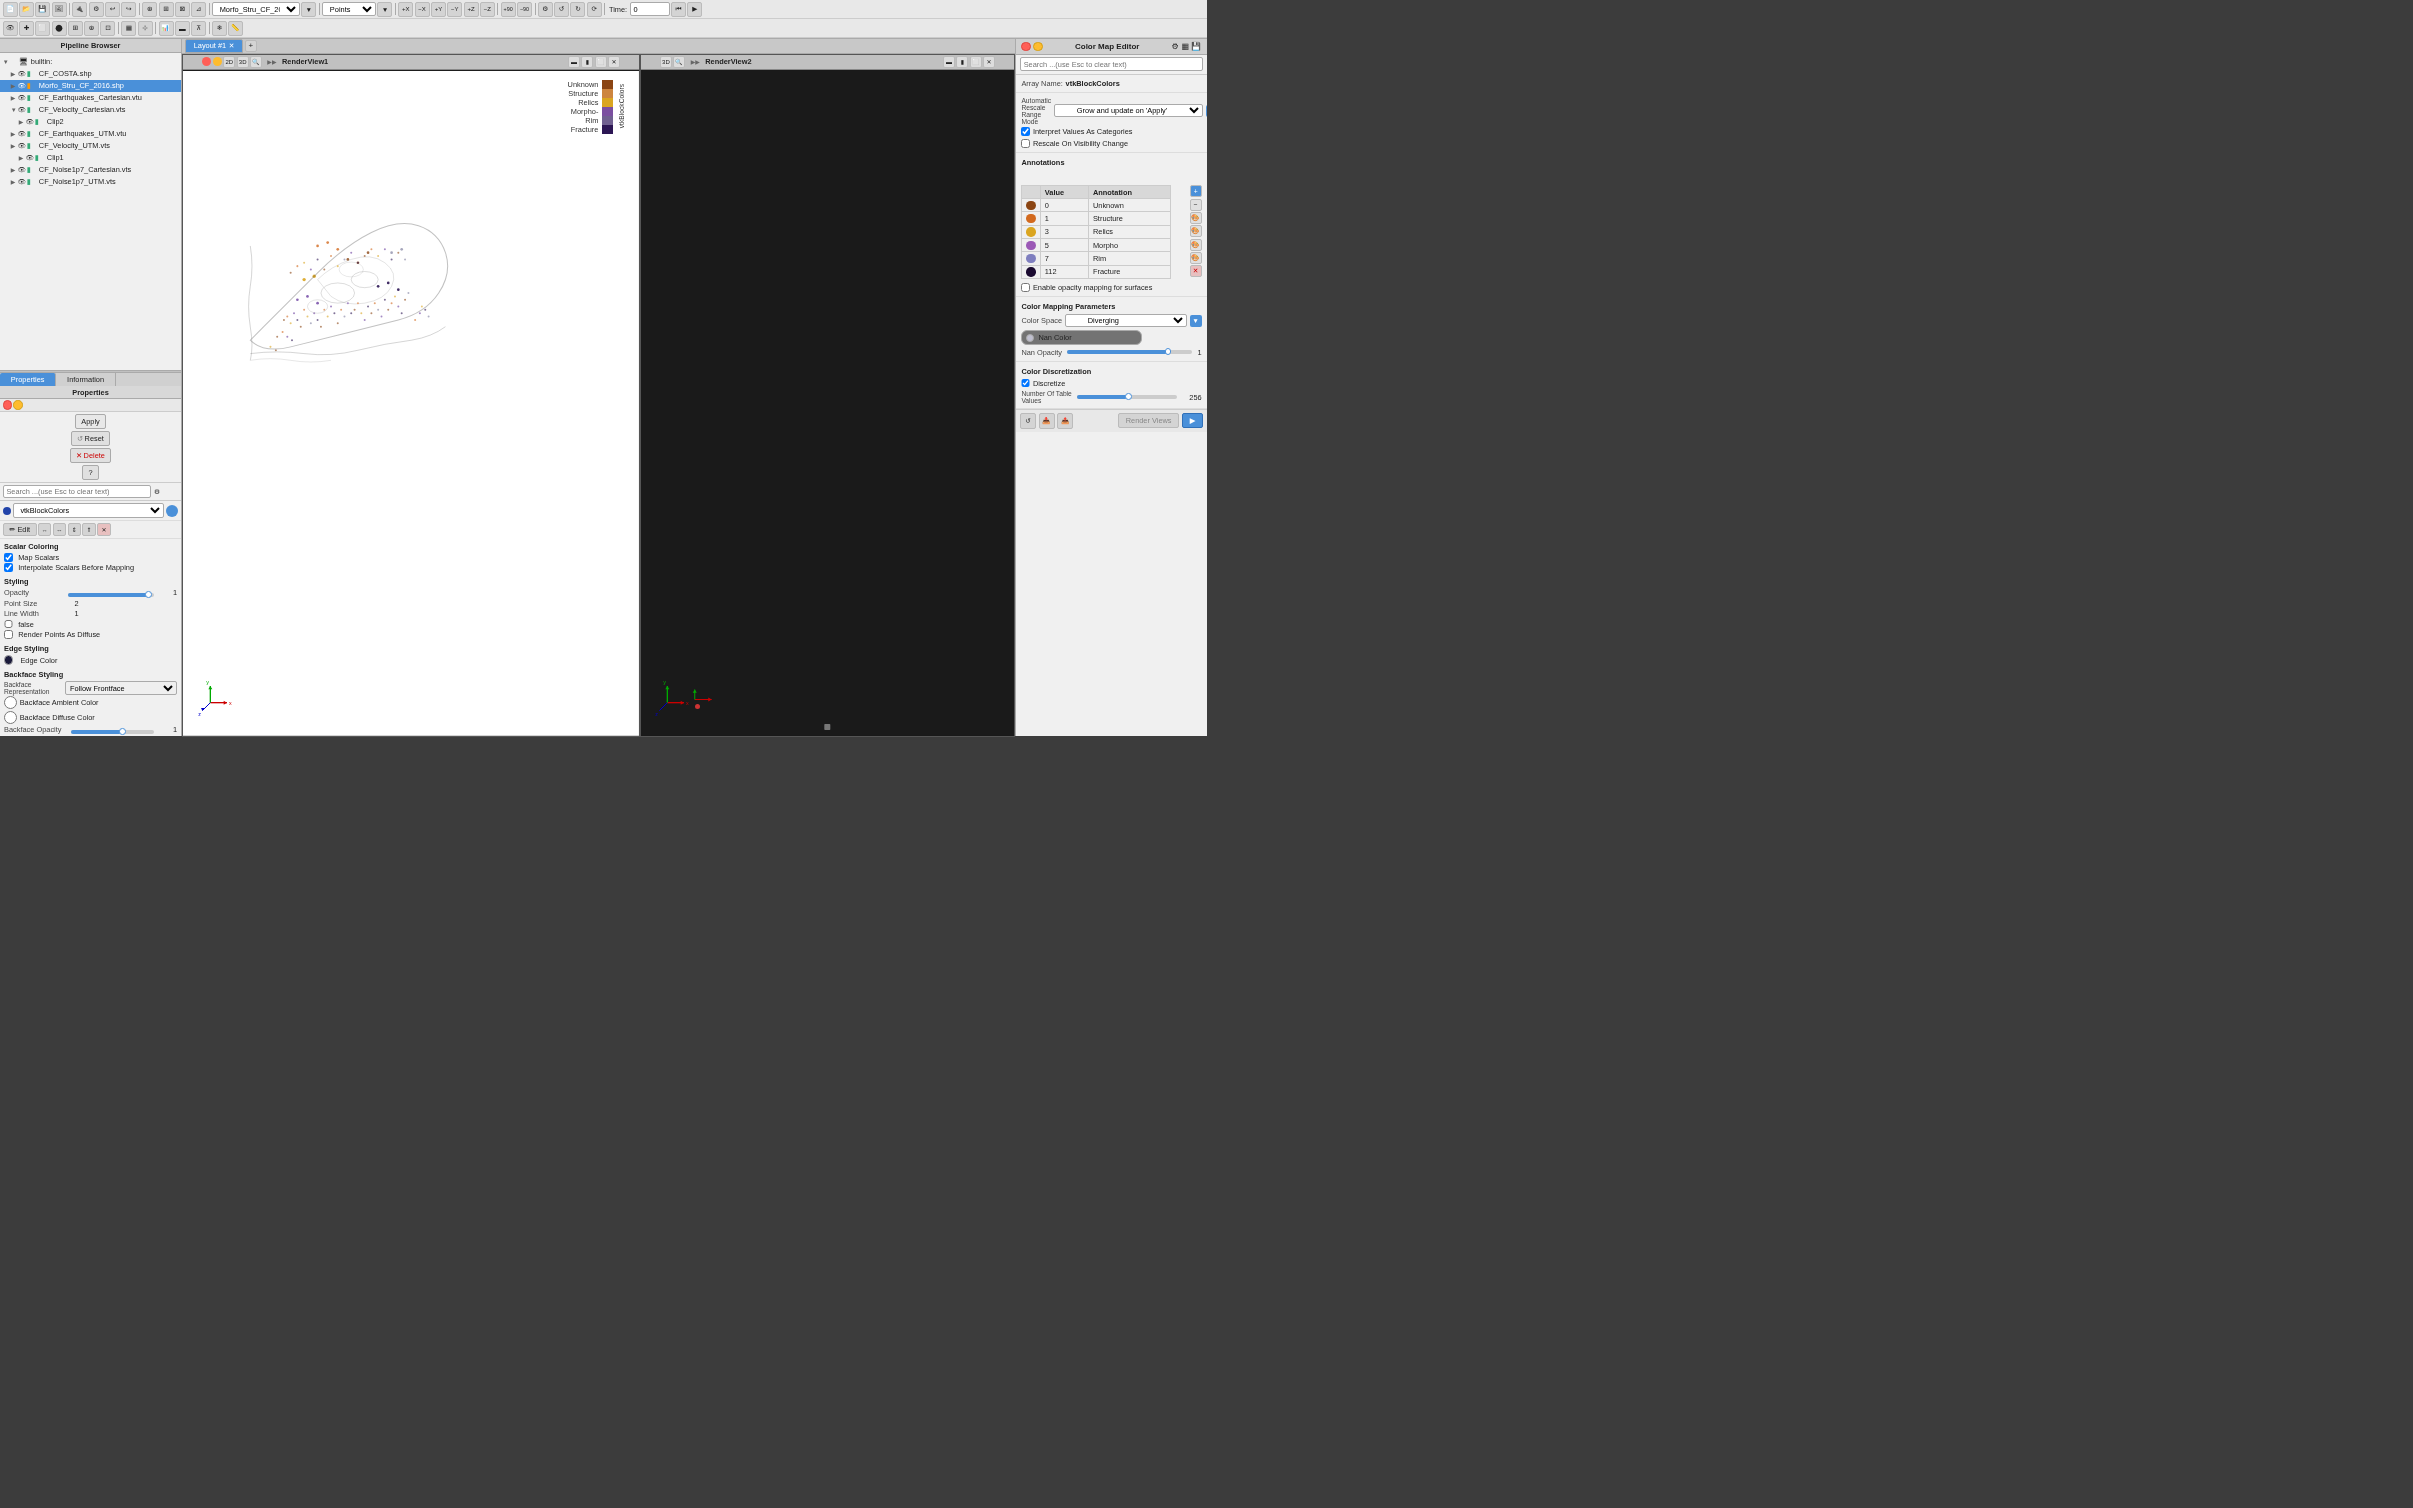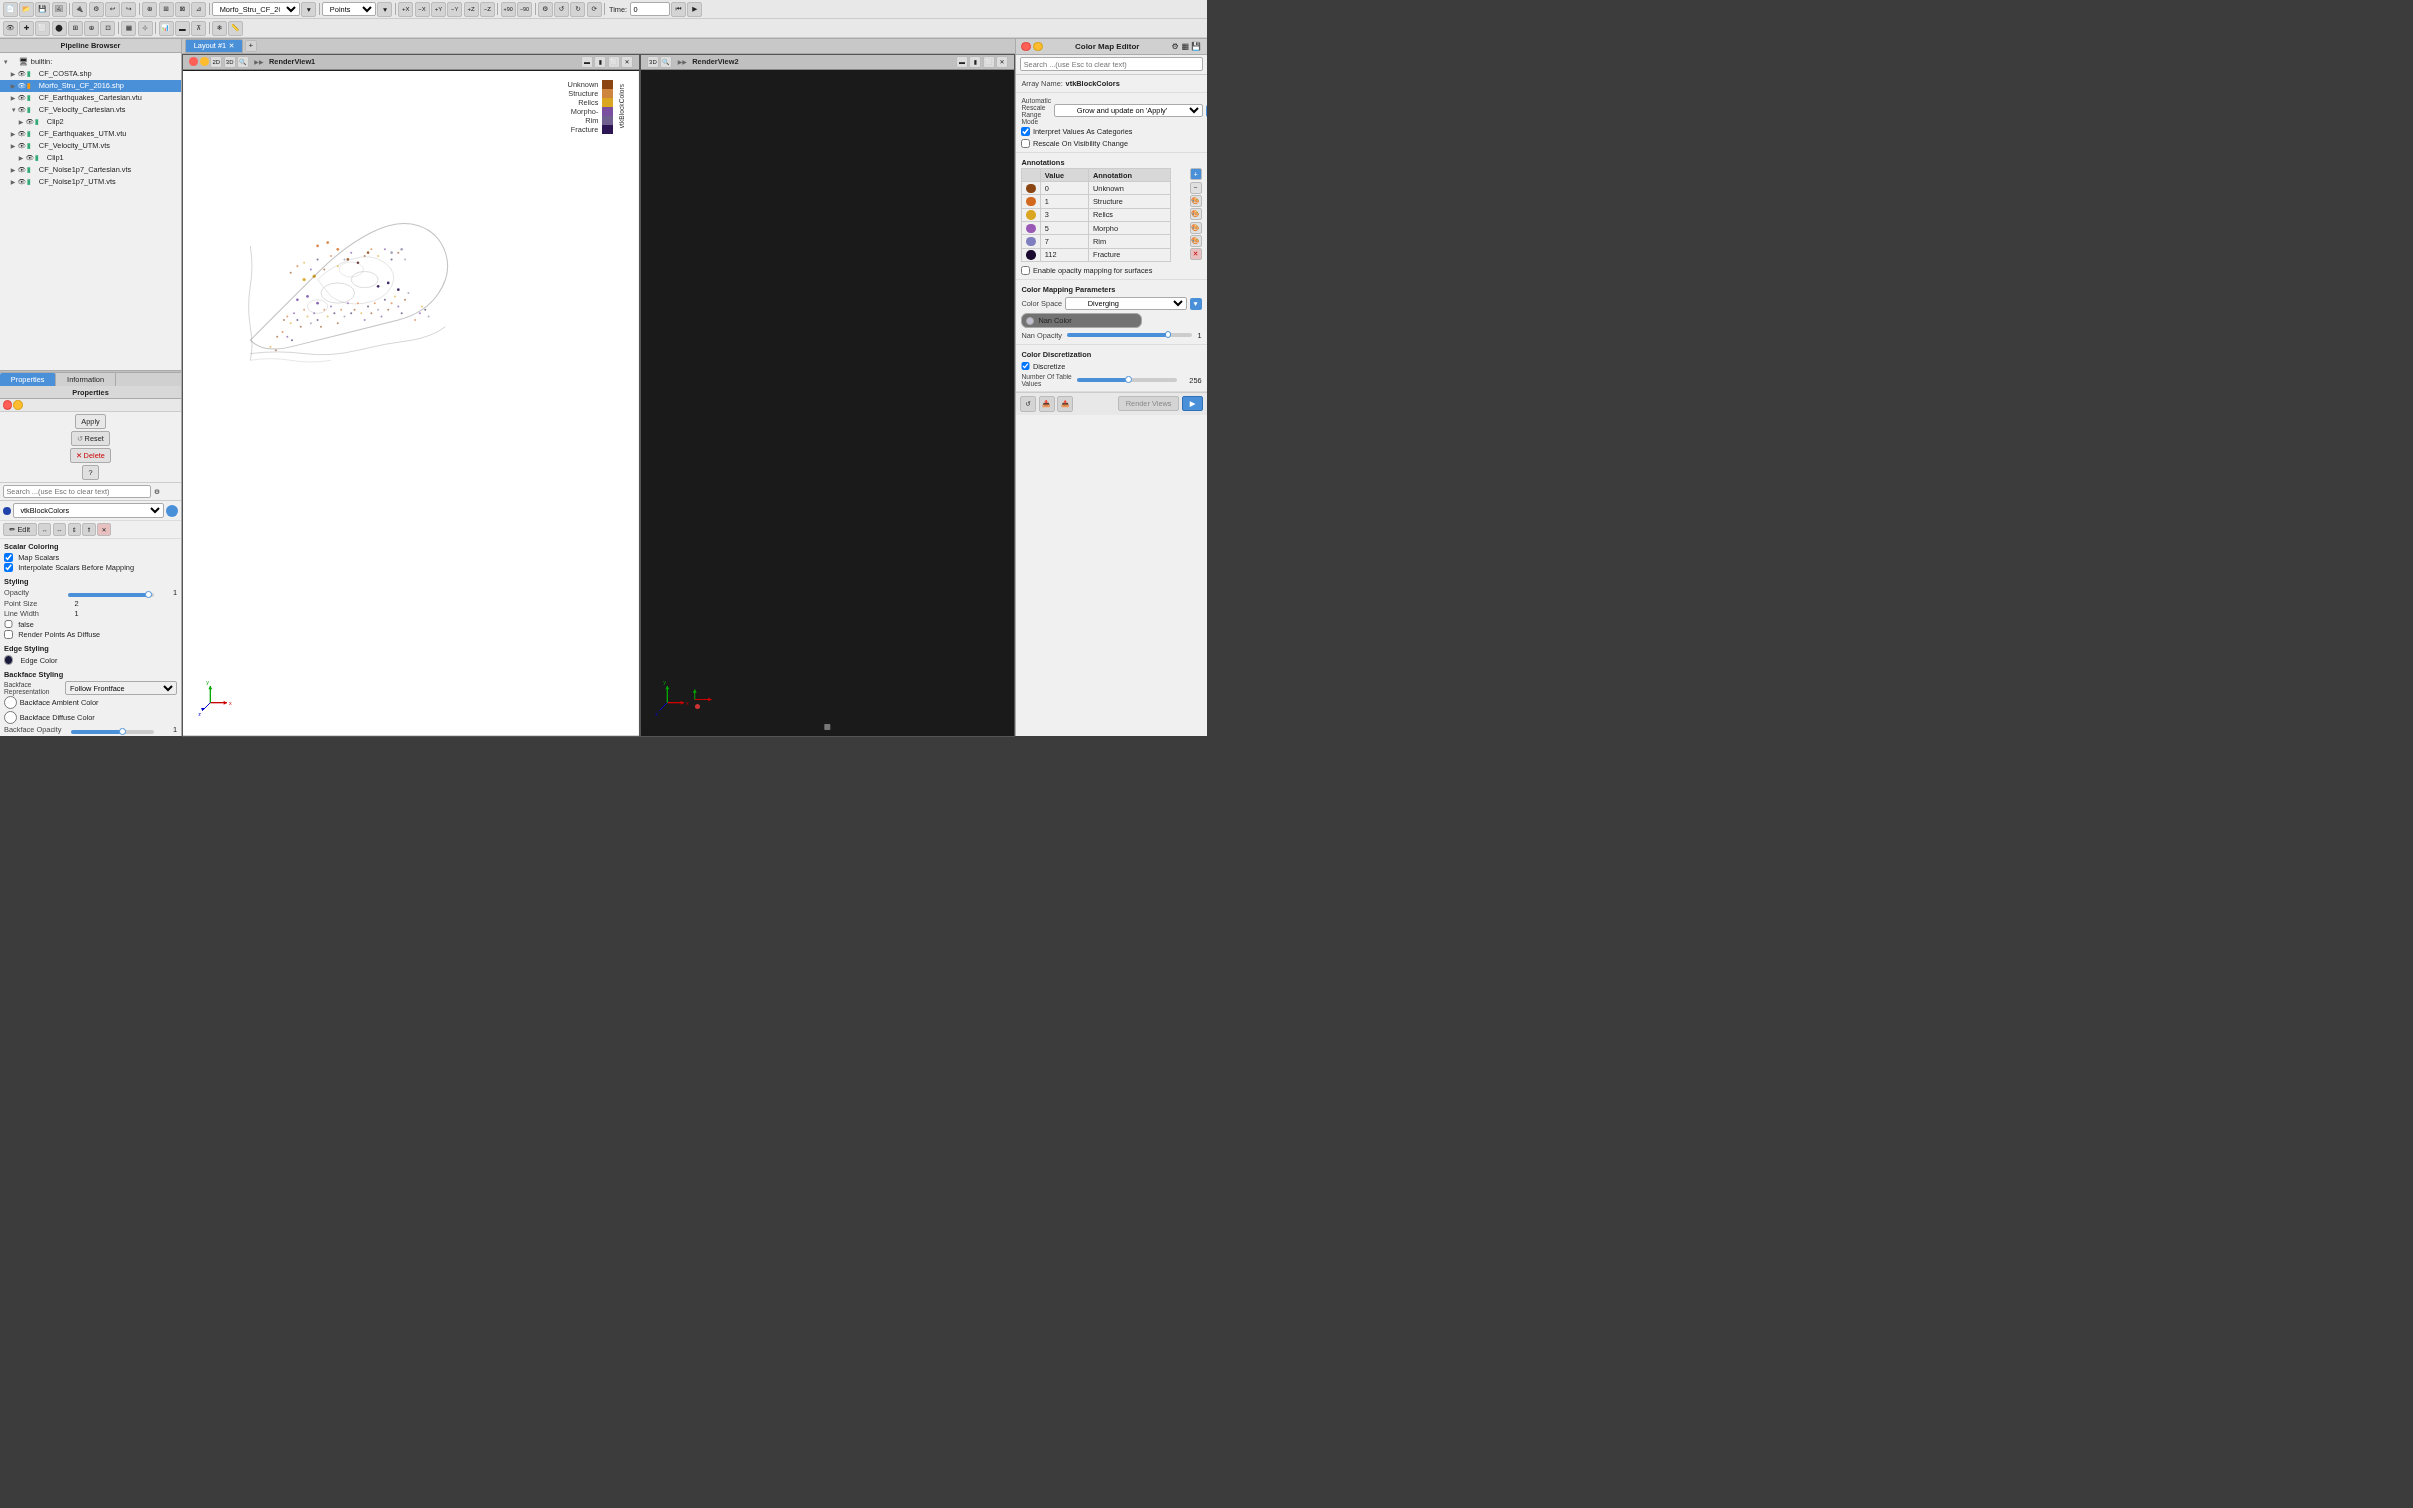--- a/index.html
+++ b/index.html
@@ -299,21 +299,21 @@
       position: relative;
       background: #1a1a1a;
       border: 0.7px solid #555;
     }
 
     .render-view-header {
       display: flex;
       align-items: center;
       background: #c0c0c0;
       height: 15px;
-      padding: 0 6px;
+      padding: 0 19px;
       gap: 2.7px;
       border-bottom: 0.7px solid #888;
     }
     .render-view-title {
       font-size: 7.4px;
       font-weight: bold;
     }
     .render-view-icons {
       display: flex;
       gap: 1.3px;
@@ -449,20 +449,21 @@
     .cme-buttons-col {
       display: flex;
       flex-direction: column;
       gap: 1.3px;
       align-items: center;
     }
 
     .table-with-buttons {
       display: flex;
       gap: 19px;
+      margin-top: 17px;
     }
 
     .cme-checkbox-row {
       display: flex;
       align-items: center;
       gap: 2.7px;
       font-size: 7.4px;
       padding: 1.3px 0;
     }
 

